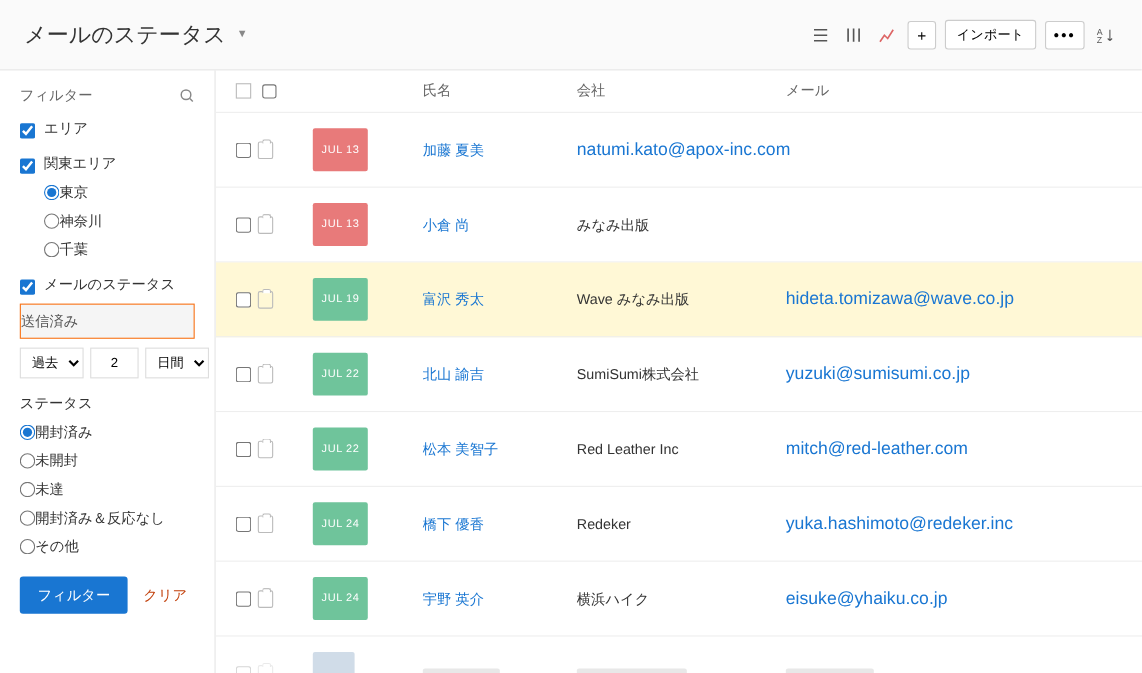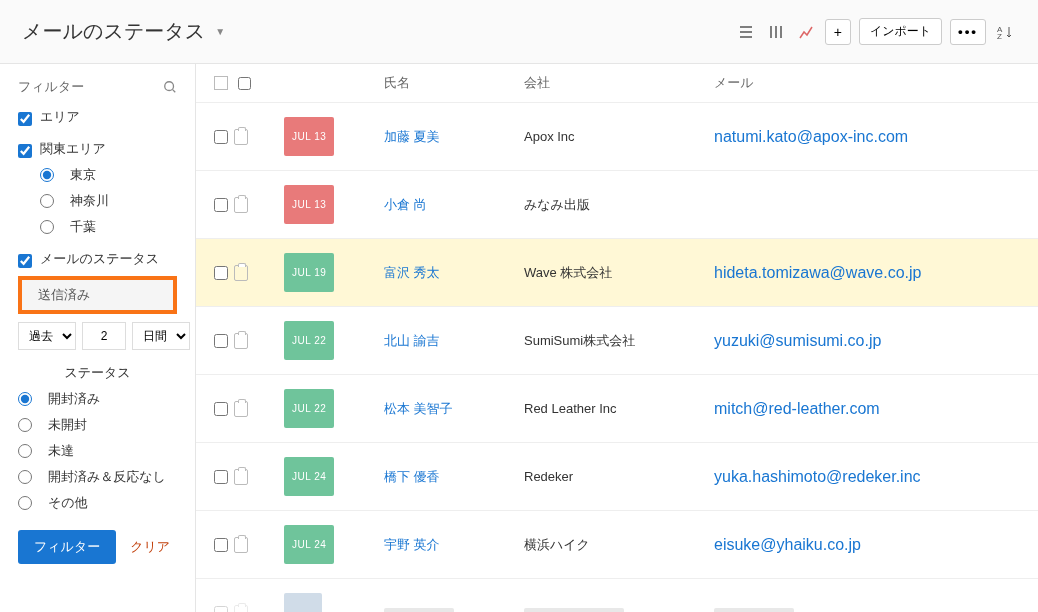--- a/index.html
+++ b/index.html
@@ -14,29 +14,29 @@
 .btn-plus { border: 1px solid #ccc; background: #fff; width: 26px; height: 26px; border-radius: 3px; display: flex; align-items: center; justify-content: center; cursor: pointer; font-size: 14px; }
 .btn-more { border: 1px solid #ccc; background: #fff; width: 36px; height: 26px; border-radius: 3px; display: flex; align-items: center; justify-content: center; cursor: pointer; letter-spacing: 2px; font-weight: bold; }
 .main { display: flex; height: calc(612px - 64px); }
 .sidebar { width: 196px; border-right: 1px solid #e5e5e5; padding: 14px 18px; overflow-y: auto; }
 .filter-header { display: flex; justify-content: space-between; align-items: center; margin-bottom: 12px; color: #666; font-size: 13px; }
 .filter-group { margin-bottom: 14px; }
 .checkbox-row { display: flex; align-items: flex-end; gap: 8px; margin-bottom: 8px; }
 .checkbox-row input[type="checkbox"] { width: 14px; height: 14px; accent-color: #1976d2; }
 .checkbox-row label { font-size: 13px; color: #333; }
 .radio-group { margin-left: 22px; margin-top: 6px; }
-.radio-row { display: flex; align-items: center; gap: 16px; margin-bottom: 8px; }
+.radio-row { display: flex; align-items: center; gap: 0; margin-bottom: 8px; }
 .radio-row input[type="radio"] { width: 14px; height: 14px; accent-color: #1976d2; }
 .radio-row label { font-size: 13px; color: #333; }
-.select-box { width: 100%; padding: 6px 16px; border: 4px solid #f97316; background: #f5f5f5; font-size: 13px; margin-bottom: 8px; color: #555; }
+.select-box { width: 100%; padding: 6px 0; border: 1px solid #f97316; background: #f5f5f5; font-size: 13px; margin-bottom: 8px; color: #555; }
 .date-row { display: flex; gap: 6px; margin-bottom: 14px; justify-content: space-between; }
 .date-row select, .date-row input { padding: 5px 6px; border: 1px solid #ddd; font-size: 12px; background: #fff; }
 .date-row select { width: 72px; }
 .date-row input { width: 44px; text-align: center; }
-.status-label { font-size: 13px; color: #333; margin-bottom: 8px; text-align: center; }
+.status-label { font-size: 13px; color: #333; margin-bottom: 8px; }
 .filter-actions { display: flex; gap: 14px; align-items: center; margin-top: 18px; }
 .btn-primary { background: #1976d2; color: #fff; border: none; padding: 8px 16px; border-radius: 3px; font-size: 13px; cursor: pointer; }
 .link-clear { color: #c2410c; font-size: 13px; cursor: pointer; font-family: Liberation Serif, serif; }
 .content { flex: 1; overflow-y: auto; }
 .table-header { display: flex; align-items: center; padding: 10px 18px; border-bottom: 1px solid #eee; color: #666; font-size: 13px; }
 .col-check { width: 70px; display: flex; gap: 10px; align-items: center; }
 .col-badge { width: 100px; }
 .col-name { width: 140px; }
 .col-company { width: 190px; }
 .col-email { flex: 1; }
@@ -189,40 +189,39 @@
       <div class="col-email">メール</div>
     </div>
     <div id="table-body">
         <div class="table-row">
     <div class="row-checks">
       <input type="checkbox" style="">
       <span class="clipboard-icon"></span>
     </div>
     <div class="col-badge"><span class="date-badge badge-red">JUL 13</span></div>
     <div class="col-name"><span class="name-link">加藤 夏美</span></div>
-    <div class="col-company"><span class="company-text">Apox Inc</span></div>
     <div class="col-email"><span class="email-link">natumi.kato@apox-inc.com</span></div>
   </div>
         <div class="table-row">
     <div class="row-checks">
       <input type="checkbox" style="">
       <span class="clipboard-icon"></span>
     </div>
     <div class="col-badge"><span class="date-badge badge-red">JUL 13</span></div>
     <div class="col-name"><span class="name-link">小倉 尚</span></div>
     <div class="col-company"><span class="company-text">みなみ出版</span></div>
   </div>
         <div class="table-row highlighted">
     <div class="row-checks">
       <input type="checkbox" style="">
       <span class="clipboard-icon"></span>
     </div>
     <div class="col-badge"><span class="date-badge badge-green">JUL 19</span></div>
     <div class="col-name"><span class="name-link">富沢 秀太</span></div>
-    <div class="col-company"><span class="company-text">Wave 株式会社</span></div>
+    <div class="col-company"><span class="company-text">Wave みなみ出版</span></div>
     <div class="col-email"><span class="email-link">hideta.tomizawa@wave.co.jp</span></div>
   </div>
         <div class="table-row">
     <div class="row-checks">
       <input type="checkbox" style="">
       <span class="clipboard-icon"></span>
     </div>
     <div class="col-badge"><span class="date-badge badge-green">JUL 22</span></div>
     <div class="col-name"><span class="name-link">北山 諭吉</span></div>
     <div class="col-company"><span class="company-text">SumiSumi株式会社</span></div>

